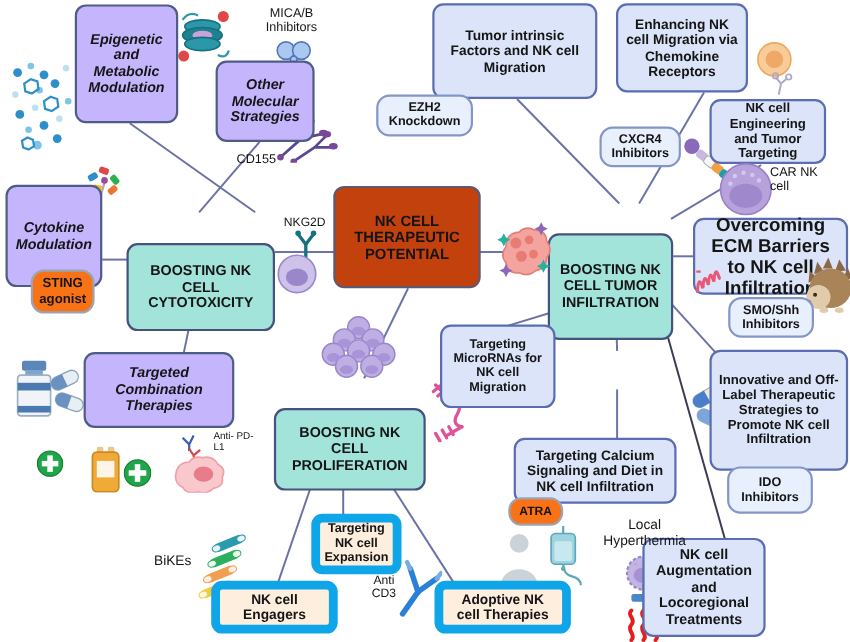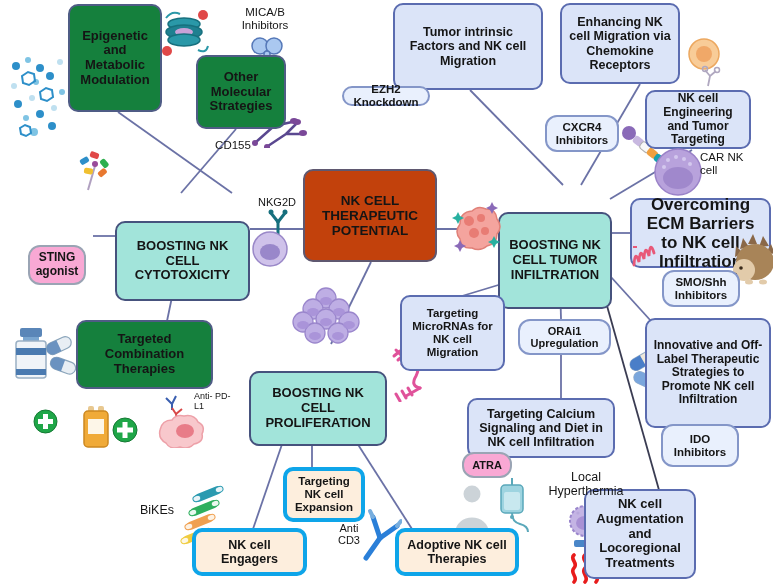--- a/index.html
+++ b/index.html
@@ -5,27 +5,27 @@
   html,body{margin:0;padding:0;background:#ffffff;}
   #canvas{
     position:relative;width:773px;height:584px;background:#ffffff;overflow:hidden;
     font-family:"Liberation Sans", sans-serif;color:#151515;
   }
   .box{
     position:absolute;display:flex;align-items:center;justify-content:center;
     text-align:center;font-weight:bold;line-height:1.13;box-sizing:border-box;
     border-radius:10px;padding:4px 6px;z-index:3;
   }
-  .green{background:#15803d;border:2px solid #4f5c85;}
+  .green{background:#c4b5fd;border:2px solid #4f5c85;font-style:italic;}
   .blue{background:#dbe4f8;border:2px solid #5b6cb0;}
   .bluesm{background:#e9f0fd;border:2px solid #8496c8;border-radius:12px;z-index:4;}
   .teal{background:#a2e4da;border:2px solid #46527d;margin-top:28px;}
   .pink{background:#c2410c;border:2px solid #5f5870;}
-  .peach{background:#fdeedd;border:4px solid #0ea5e9;}
-  .whitesm{background:#f9a8d4;border:2px solid #9aa4b4;border-radius:12px;z-index:4;}
+  .peach{background:#fdeedd;border:8px solid #0ea5e9;}
+  .whitesm{background:#f97316;border:2px solid #9aa4b4;border-radius:12px;z-index:4;}
   .lbl{
     position:absolute;font-weight:normal;text-align:center;line-height:1.12;z-index:5;
   }
   #lines{position:absolute;left:0;top:0;z-index:1;}
   .icon{position:absolute;z-index:2;}
   .icontop{position:absolute;z-index:4;}
 </style>
 </head>
 <body>
 
@@ -398,20 +398,23 @@
     </div>
   <div class="box green" style="left:196px;top:55px;width:90px;height:74px;font-size:13px">
       <span>Other Molecular Strategies</span>
     </div>
   <div class="box blue" style="left:560px;top:3px;width:120px;height:81px;font-size:12.5px">
       <span>Enhancing NK cell Migration via Chemokine Receptors</span>
     </div>
   <div class="box blue" style="left:645px;top:90px;width:106px;height:59px;font-size:12px">
       <span>NK cell Engineering and Tumor Targeting</span>
     </div>
+  <div class="box green" style="left:5px;top:168px;width:88px;height:93px;font-size:13px">
+      <span>Cytokine Modulation</span>
+    </div>
   <div class="box teal" style="left:115px;top:193px;width:135px;height:80px;font-size:13px">
       <span>BOOSTING NK CELL CYTOTOXICITY</span>
     </div>
   <div class="box pink" style="left:303px;top:169px;width:134px;height:93px;font-size:13.5px">
       <span>NK CELL THERAPEUTIC POTENTIAL</span>
     </div>
   <div class="box teal" style="left:498px;top:184px;width:114px;height:97px;font-size:13px">
       <span>BOOSTING NK CELL TUMOR INFILTRATION</span>
     </div>
   <div class="box blue" style="left:630px;top:198px;width:141px;height:70px;font-size:17px">
@@ -438,34 +441,31 @@
   <div class="box peach" style="left:192px;top:528px;width:115px;height:48px;font-size:12.5px">
       <span>NK cell Engagers</span>
     </div>
   <div class="box peach" style="left:395px;top:528px;width:124px;height:48px;font-size:12.5px">
       <span>Adoptive NK cell Therapies</span>
     </div>
   <div class="box blue" style="left:584px;top:489px;width:112px;height:90px;font-size:13px">
       <span>NK cell Augmentation and Locoregional Treatments</span>
     </div>
 
-  <div class="box bluesm" style="left:342px;top:86px;width:88px;height:20px;font-size:11.5px">
+  <div class="box bluesm" style="left:342px;top:86px;width:88px;height:38px;font-size:11.5px">
       <span>EZH2 Knockdown</span>
     </div>
   <div class="box bluesm" style="left:545px;top:115px;width:74px;height:37px;font-size:11.5px">
       <span>CXCR4 Inhibitors</span>
     </div>
   <div class="box whitesm" style="left:28px;top:245px;width:58px;height:40px;font-size:12px">
       <span>STING agonist</span>
     </div>
   <div class="box bluesm" style="left:662px;top:270px;width:78px;height:37px;font-size:11.5px">
       <span>SMO/Shh Inhibitors</span>
-    </div>
-  <div class="box bluesm" style="left:518px;top:319px;width:93px;height:36px;font-size:11px">
-      <span>ORAi1 Upregulation</span>
     </div>
   <div class="box bluesm" style="left:661px;top:424px;width:78px;height:43px;font-size:11.5px">
       <span>IDO Inhibitors</span>
     </div>
   <div class="box whitesm" style="left:462px;top:452px;width:50px;height:26px;font-size:11px">
       <span>ATRA</span>
     </div>
 
   <div class="lbl" style="left:230px;top:6px;width:70px;font-size:11.5px">MICA/B Inhibitors</div>
   <div class="lbl" style="left:208px;top:139px;width:50px;font-size:11.5px">CD155</div>

